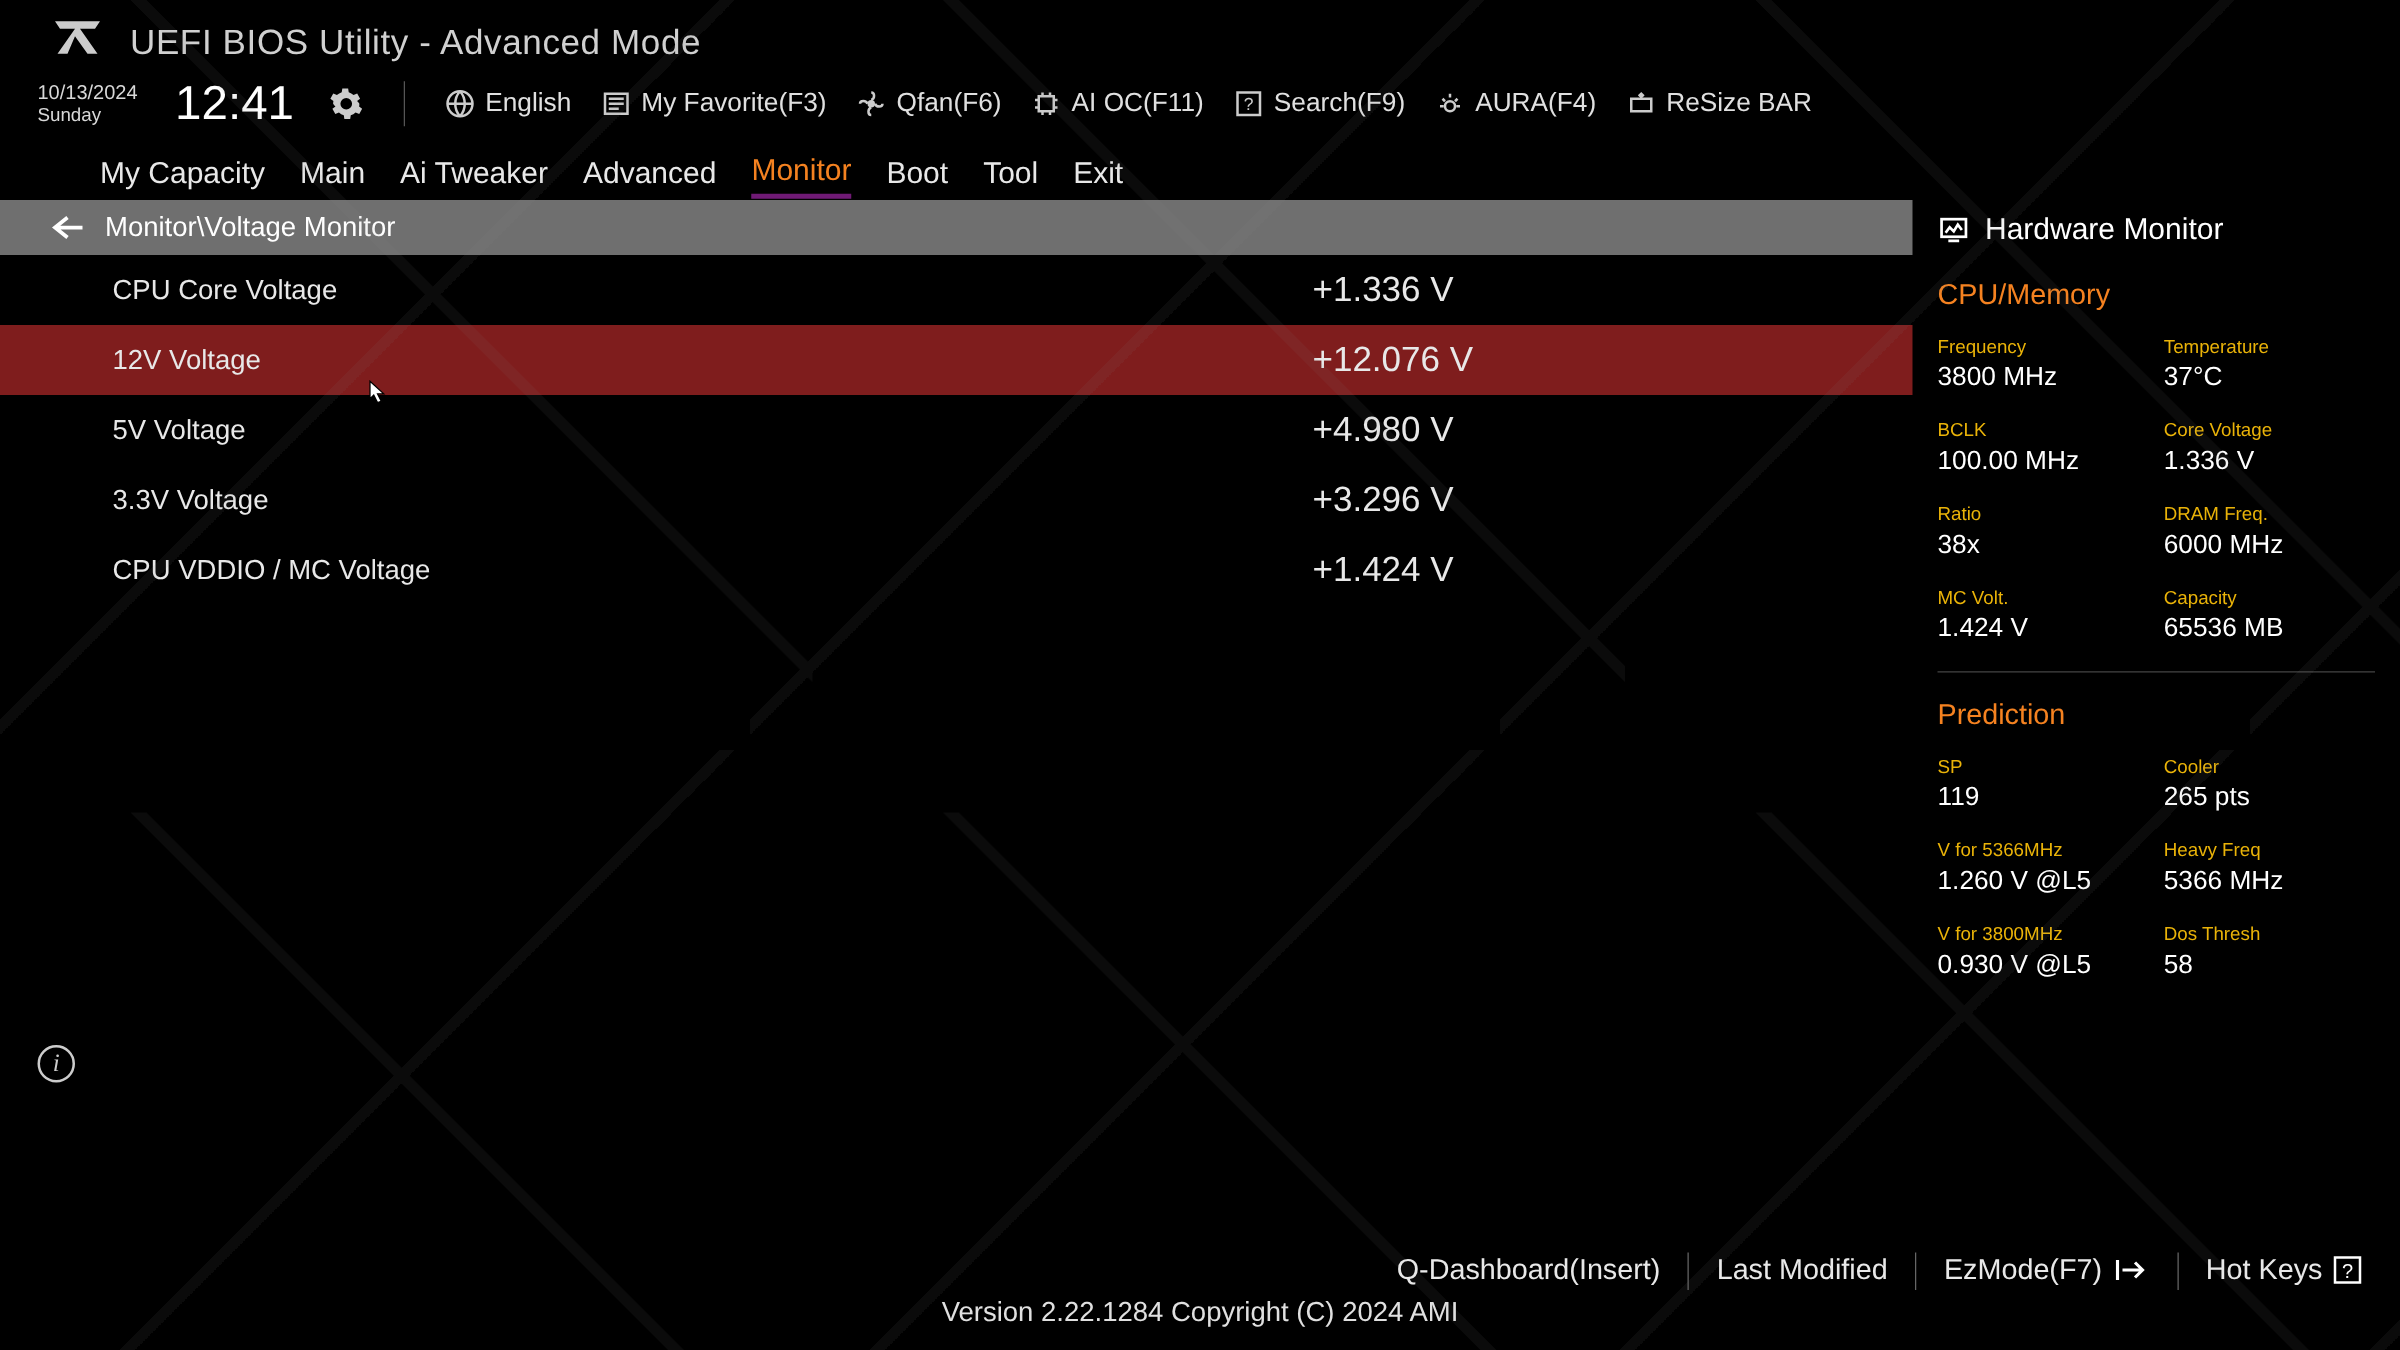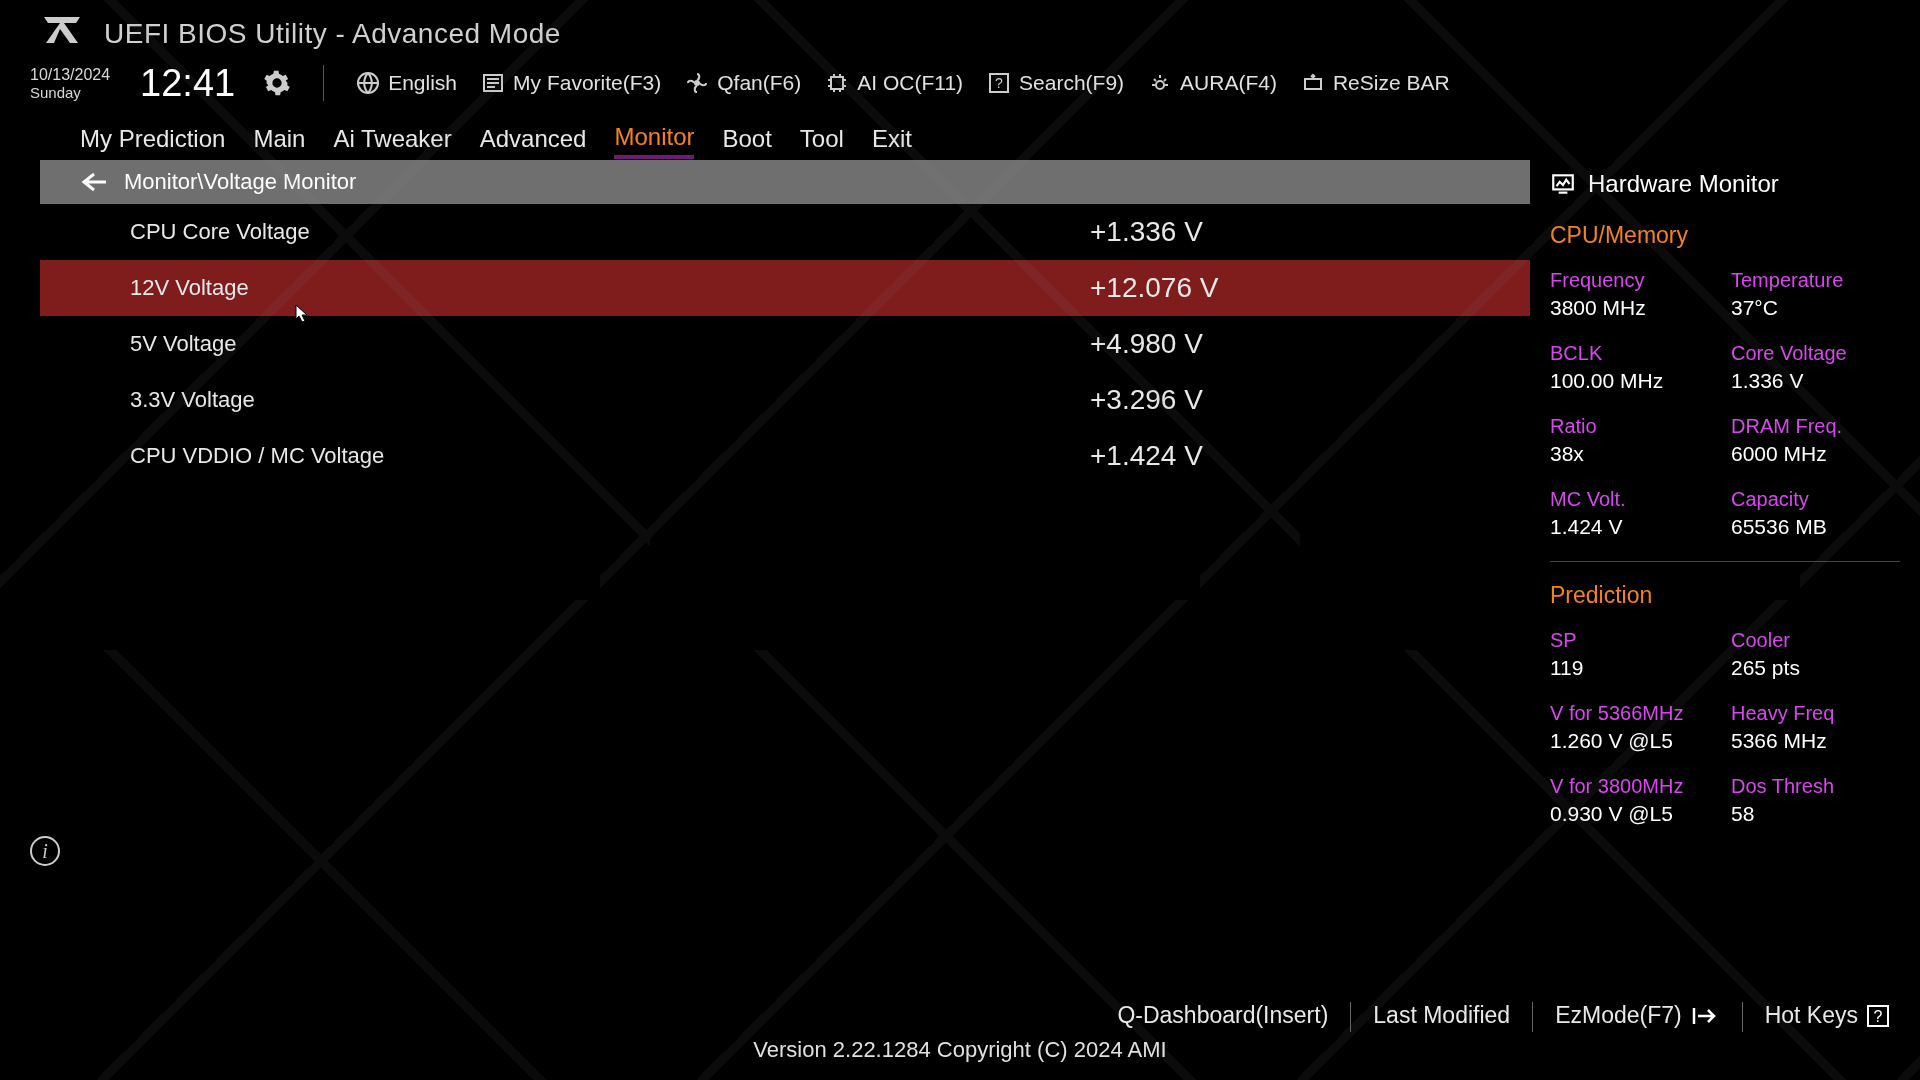--- a/index.html
+++ b/index.html
@@ -102,21 +102,20 @@
       cursor: pointer;
       padding: 4px 0;
     }
     .nav-tab.active {
       color: #f58220;
       border-bottom: 4px solid #701a75;
     }
     .main-area {
       display: flex;
       height: 680px;
-      margin-left: 40px;
     }
     .content-panel {
       flex: 1;
       max-width: 1530px;
     }
     .breadcrumb-bar {
       display: flex;
       align-items: center;
       background: #6f6f6f;
       height: 44px;
@@ -167,22 +166,22 @@
       margin-bottom: 20px;
     }
     .metric-grid {
       display: grid;
       grid-template-columns: 1fr 1fr;
       row-gap: 22px;
       column-gap: 12px;
       margin-bottom: 22px;
     }
     .metric-label {
-      color: #d946ef;
-      font-size: 20px;
+      color: #eab308;
+      font-size: 15px;
       margin-bottom: 4px;
     }
     .metric-value {
       color: #fff;
       font-size: 21px;
     }
     .sidebar-divider {
       height: 1px;
       background: #444;
       margin: 8px 0 20px 0;
@@ -320,21 +319,21 @@
   <div class="top-action">
     <svg viewBox="0 0 24 24">
         <rect x="4" y="8" width="16" height="10" fill="none" stroke="#ccc" stroke-width="2"></rect>
         <path d="M12 4v4M10 6l2-2 2 2" stroke="#ccc" stroke-width="2" fill="none"></path>
       </svg>
     <span>ReSize BAR</span>
   </div>
 </div>
 
 <div class="nav-tabs" id="nav-tabs">
-    <div class="nav-tab">My Prediction</div>
+    <div class="nav-tab">My Capacity</div>
     <div class="nav-tab">Main</div>
     <div class="nav-tab">Ai Tweaker</div>
     <div class="nav-tab">Advanced</div>
     <div class="nav-tab active">Monitor</div>
     <div class="nav-tab">Boot</div>
     <div class="nav-tab">Tool</div>
     <div class="nav-tab">Exit</div>
   </div>
 
 <div class="main-area">

